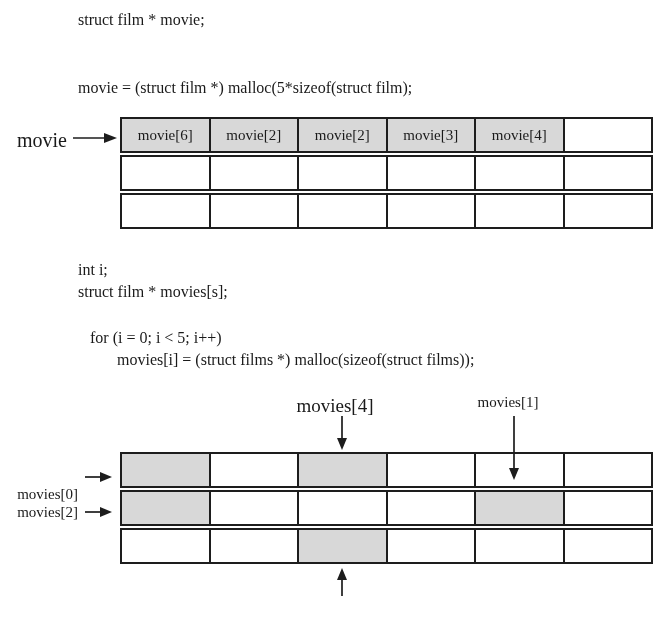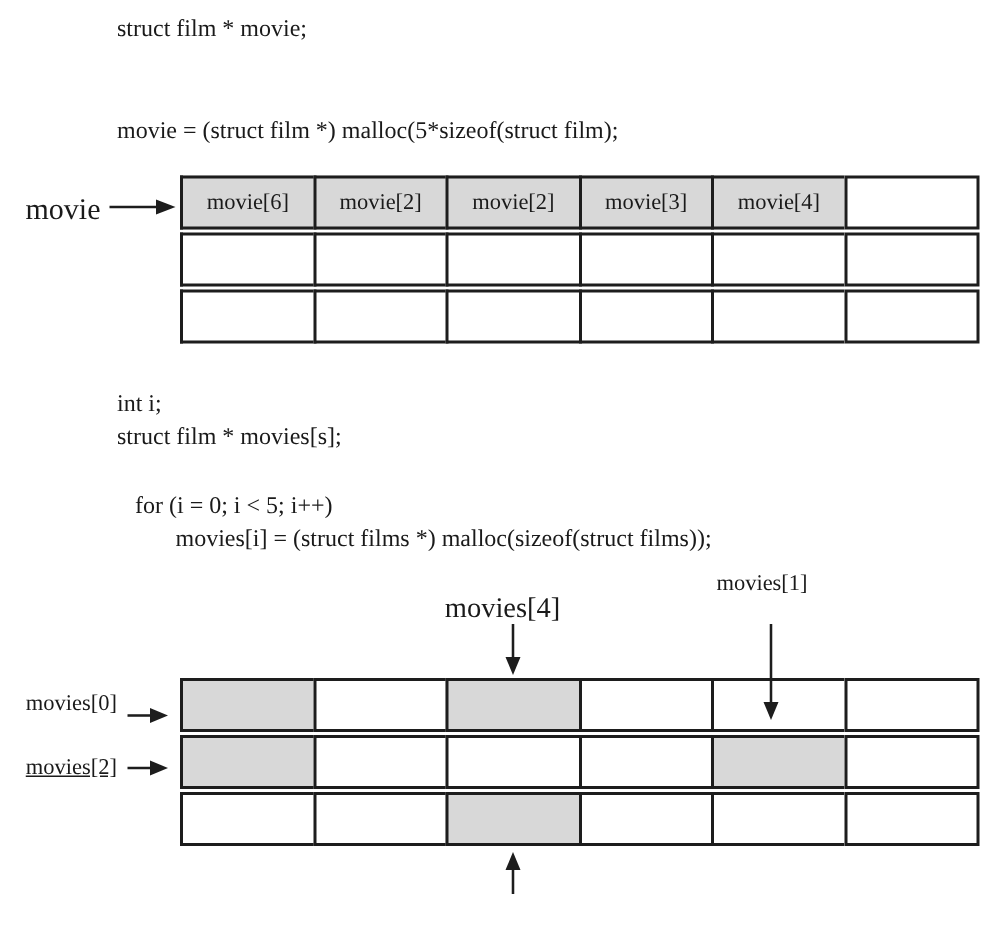--- a/index.html
+++ b/index.html
@@ -101,24 +101,24 @@
         <div class="mem-cell"></div>
       </div>
     </div>
 
   <div class="code" style="left:78px; top:261px;">int i;</div>
   <div class="code" style="left:78px; top:283px;">struct film * movies[s];</div>
   <div class="code" style="left:90px; top:329px;">for (i = 0; i &lt; 5; i++)</div>
   <div class="code" style="left:117px; top:351px;">movies[i] = (struct films *) malloc(sizeof(struct films));</div>
 
   <div class="ptr-label centered" style="left:335px; top:395px; font-size:19px;">movies[4]</div>
-  <div class="ptr-label centered" style="left:508px; top:381px; font-size:15px;">movies[1]</div>
+  <div class="ptr-label centered" style="left:508px; top:394px; font-size:15px;">movies[1]</div>
 
-  <div class="right-label" style="top:461px;">movies[0]</div>
-  <div class="right-label" style="top:504px;text-decoration:underline;">movies[2]</div>
+  <div class="right-label" style="top:486px;">movies[0]</div>
+  <div class="right-label" style="top:504px;">movies[2]</div>
 
   <div class="mem-table" style="top:452px;" id="table2">
       <div class="mem-row">
         <div class="mem-cell shaded"></div>
         <div class="mem-cell"></div>
         <div class="mem-cell shaded"></div>
         <div class="mem-cell"></div>
         <div class="mem-cell"></div>
         <div class="mem-cell"></div>
       </div>

